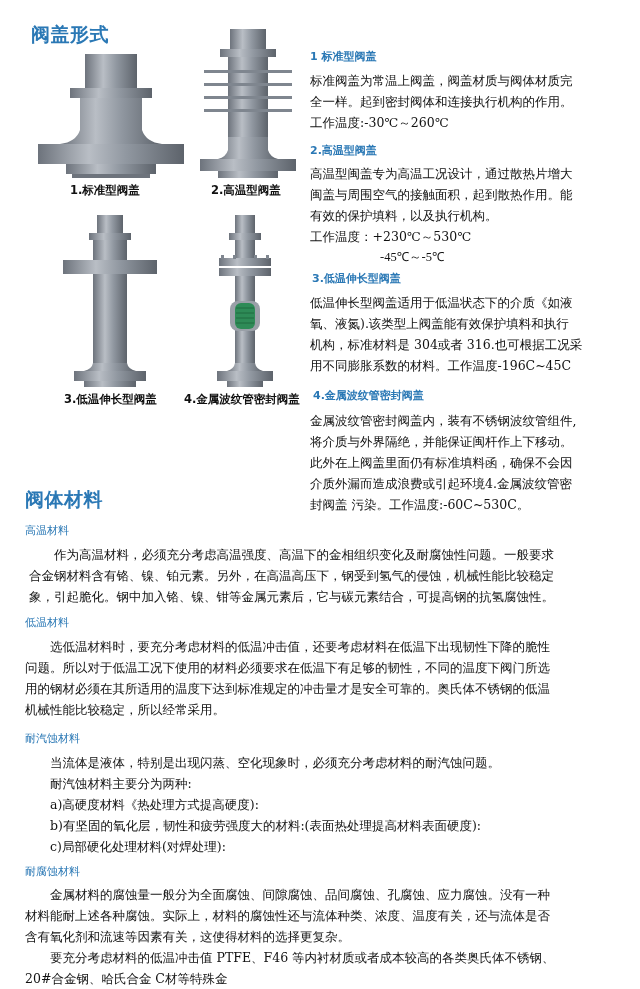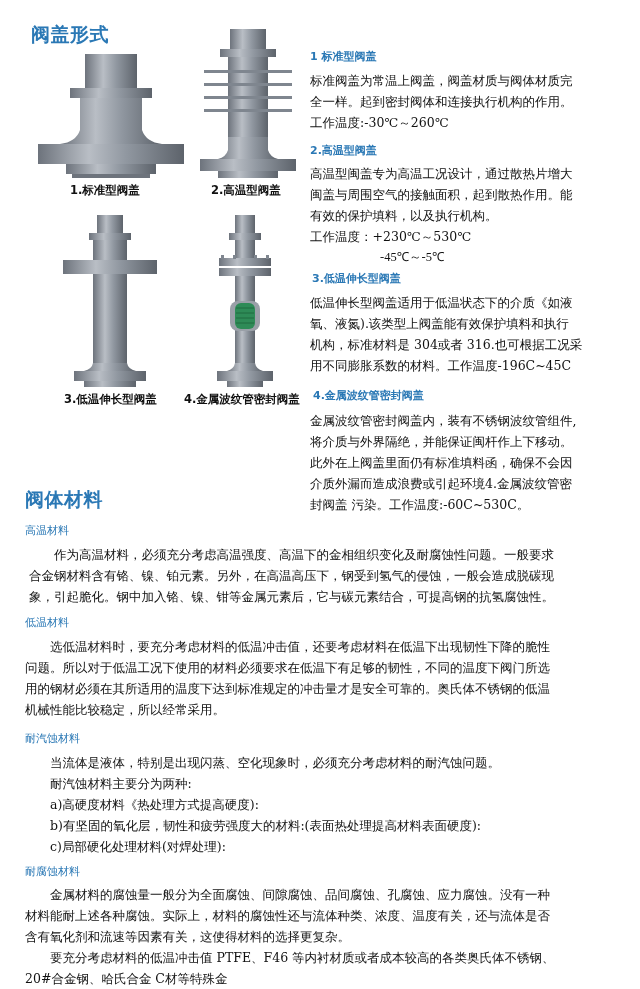--- a/index.html
+++ b/index.html
@@ -128,21 +128,21 @@
   <span class="line">此外在上阀盖里面仍有标准填料函，确保不会因</span>
   <span class="line">介质外漏而造成浪费或引起环境4.金属波纹管密</span>
   <span class="line">封阀盖 污染。工作温度:-60C~530C。</span>
 </div>
 
 <div class="section-title" style="left:25px; top:487px;">阀体材料</div>
 
 <div class="sub-title" style="left:25px; top:523px; font-weight:normal;">高温材料</div>
 <div class="para" style="left:17px; top:544px;margin-left:12px;">
   <span class="line indent">作为高温材料，必须充分考虑高温强度、高温下的金相组织变化及耐腐蚀性问题。一般要求</span>
-  <span class="line">合金钢材料含有铬、镍、铂元素。另外，在高温高压下，钢受到氢气的侵蚀，一般会造成脱碳现</span>
+  <span class="line">合金钢材料含有铬、镍、铂元素。另外，在高温高压下，钢受到氢气的侵蚀，机械性能比较稳定</span>
   <span class="line">象，引起脆化。钢中加入铬、镍、钳等金属元素后，它与碳元素结合，可提高钢的抗氢腐蚀性。</span>
 </div>
 
 <div class="sub-title" style="left:25px; top:615px; font-weight:normal;font-family:Liberation Mono, monospace;">低温材料</div>
 <div class="para" style="left:25px; top:636px;">
   <span class="line indent">选低温材料时，要充分考虑材料的低温冲击值，还要考虑材料在低温下出现韧性下降的脆性</span>
   <span class="line">问题。所以对于低温工况下使用的材料必须要求在低温下有足够的韧性，不同的温度下阀门所选</span>
   <span class="line">用的钢材必须在其所适用的温度下达到标准规定的冲击量才是安全可靠的。奥氏体不锈钢的低温</span>
   <span class="line">机械性能比较稳定，所以经常采用。</span>
 </div>

